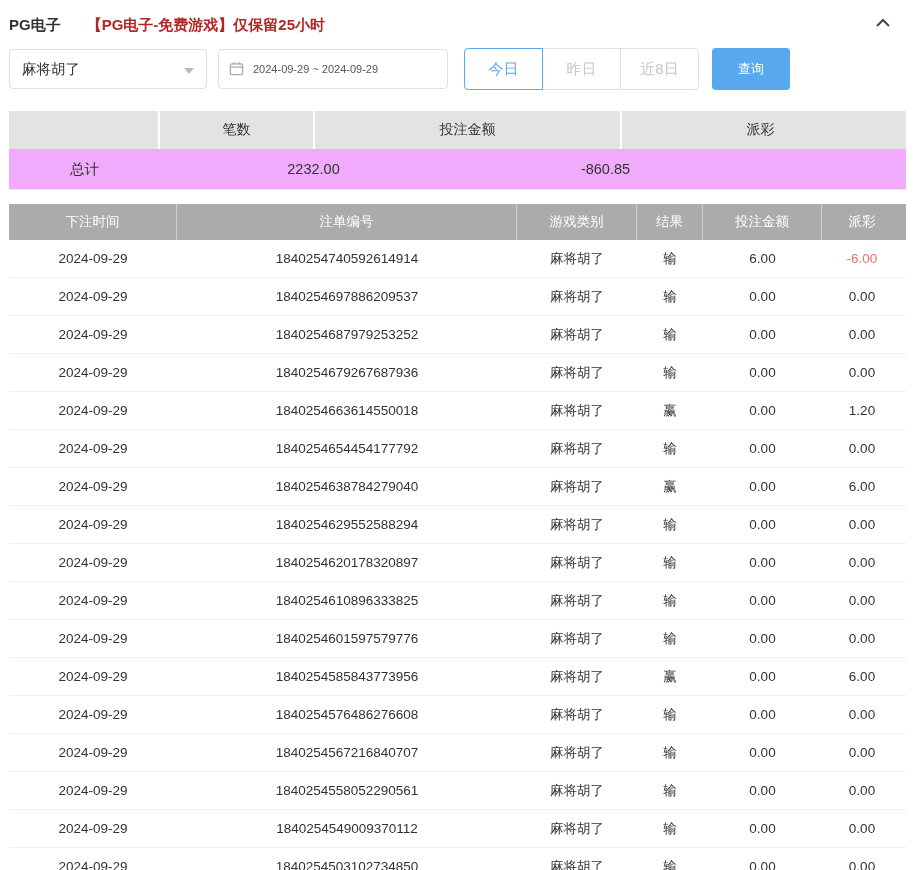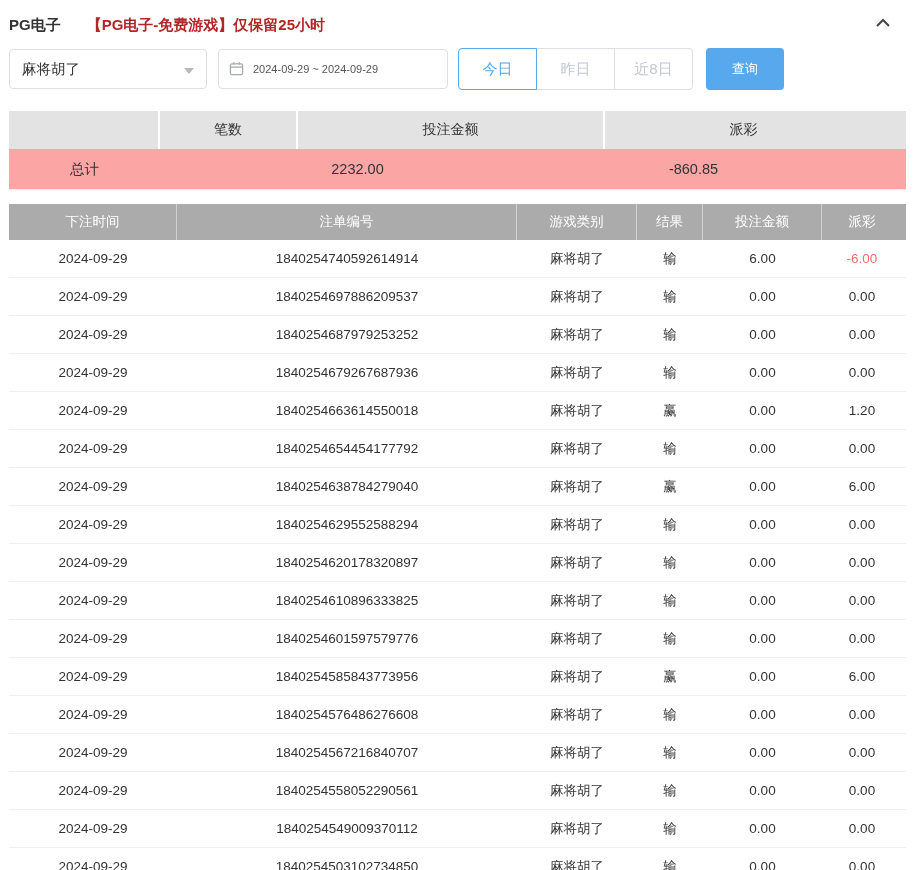--- a/index.html
+++ b/index.html
@@ -15,41 +15,41 @@
 
   
   .filters { margin-top:6px; display:flex; align-items:center; height:42px; }
   .select-box { width:198px; height:40px; border:1px solid #dcdfe6; border-radius:4px;
                 display:flex; align-items:center; justify-content:space-between;
                 padding:0 12px; font-size:14.5px; color:#333; background:#fff; cursor:pointer; }
   .date-box { margin-left:11px; width:230px; height:40px; border:1px solid #dcdfe6; border-radius:4px;
               display:flex; align-items:center; padding:0 10px; font-size:11px; color:#555;
               background:#fff; cursor:pointer; }
   .date-box svg { margin-right:9px; flex:0 0 auto; }
-  .btn-group { margin-left:10px; display:flex; }
+  .btn-group { margin-left:16px; display:flex; }
   .qbtn { width:79px; height:42px; border:1px solid #dcdfe6; background:#fff;
           font-size:15px; color:#c3c7ce; cursor:pointer; margin-left:-1px;
           font-family:"Liberation Sans", sans-serif; }
   .qbtn:first-child { margin-left:0; border-radius:4px 0 0 4px; }
   .qbtn:last-child { border-radius:0 4px 4px 0; }
   .qbtn.active { color:#57a8ec; border-color:#57a8ec; position:relative; z-index:2; }
   .search-btn { margin-left:13px; width:78px; height:42px; background:#57a8ec; color:#fff;
                 border:none; border-radius:4px; font-size:13px; cursor:pointer;
                 font-family:"Liberation Sans", sans-serif; }
 
   
   .summary { margin-top:21px; }
   .sum-header { display:flex; height:38px; background:#e3e3e3; }
   .sum-header .cell { display:flex; align-items:center; justify-content:center;
                       font-size:14px; color:#333; border-right:2px solid #fff; }
   .sum-header .cell:last-child { border-right:none; }
-  .sum-row { display:flex; height:41px; background:#fca5a5; border-bottom:1px solid #ececec;gap:44px; }
+  .sum-row { display:flex; height:41px; background:#f0abfc; border-bottom:1px solid #ececec; }
   .sum-row .cell { display:flex; align-items:center; justify-content:center;
                    font-size:14.5px; color:#333; }
-  .s-label { width:151px; } .s-count { width:138px; } .s-amount { width:307px; } .s-payout { width:277px; }
+  .s-label { width:151px; } .s-count { width:155px; } .s-amount { width:307px; } .s-payout { width:277px; }
 
   
   .bet-table { margin-top:14px; }
   .thead { display:flex; height:36px; background:#ababab; }
   .thead .cell { display:flex; align-items:center; justify-content:center; color:#fff;
                  font-size:13.5px; border-right:1px solid rgba(255,255,255,.45); }
   .thead .cell:last-child { border-right:none; }
   .trow { display:flex; height:38px; background:#fff; border-bottom:1px solid #efefef; }
   .td { display:flex; align-items:center; justify-content:center; font-size:13.5px; color:#333; }
   .c-date { width:168px; } .c-id { width:340px; } .c-game { width:120px; }

